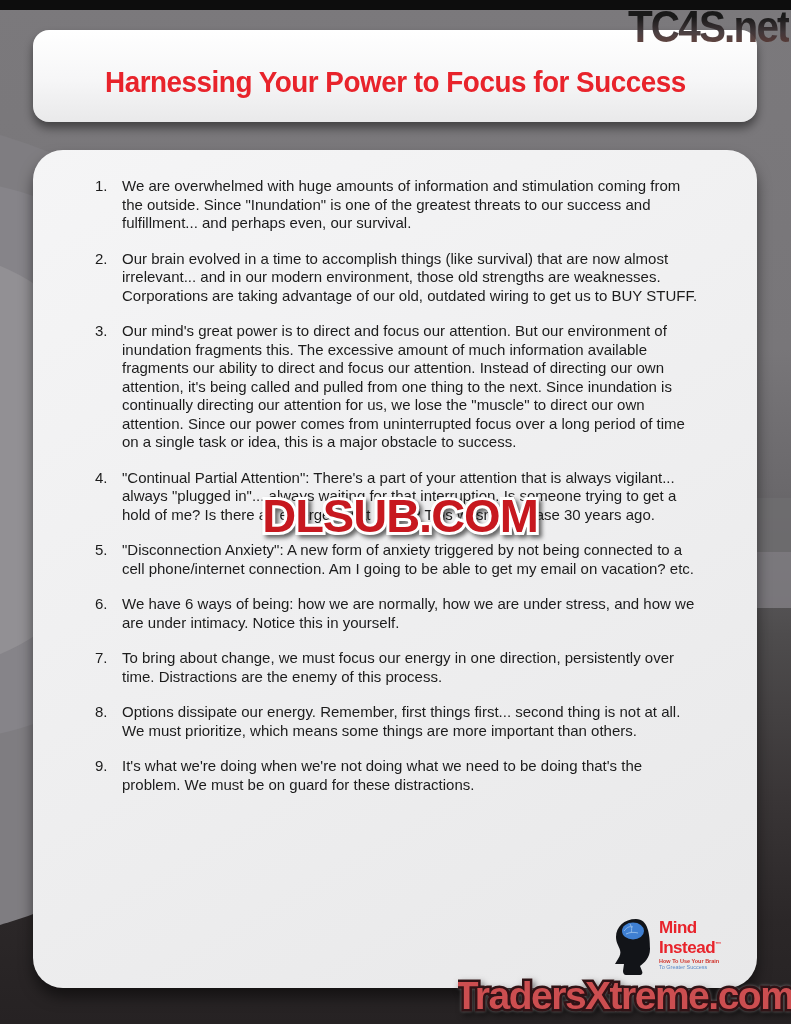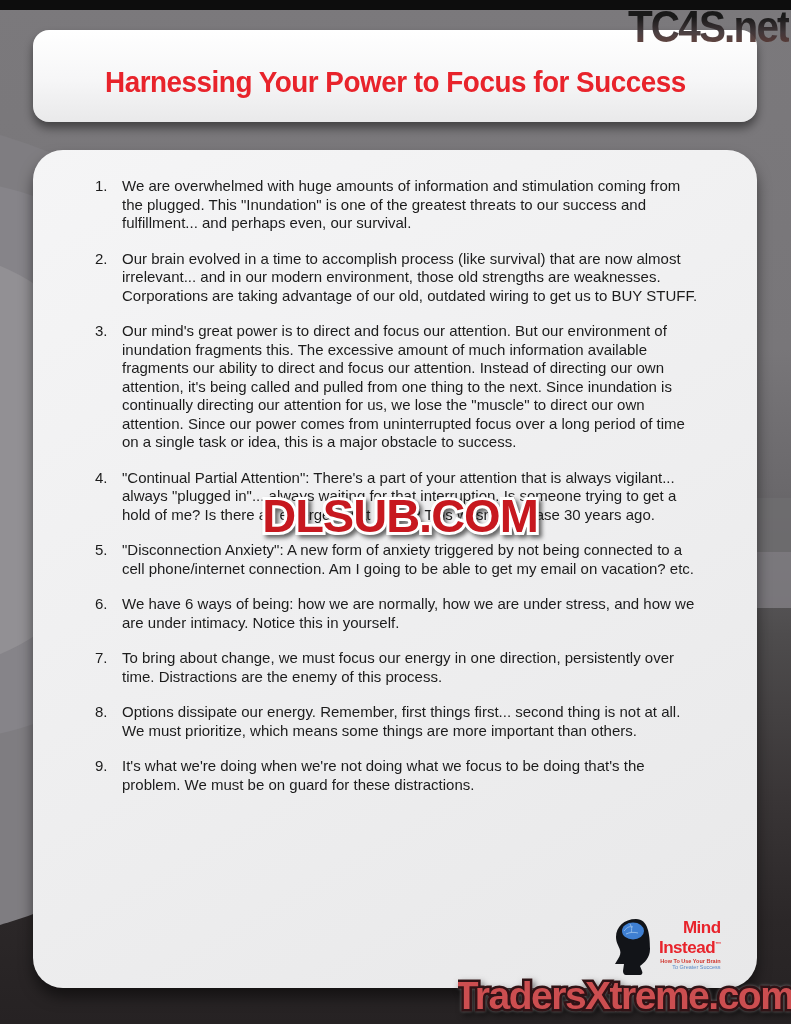--- a/index.html
+++ b/index.html
@@ -69,21 +69,21 @@
   .dlsub text{
     font-family:"Liberation Sans", sans-serif;
     font-size:47px;font-weight:bold;letter-spacing:-1px;
     fill:#c7181f;stroke:#ffffff;stroke-width:6;paint-order:stroke fill;
   }
   .dlsub{filter:drop-shadow(3px 3px 2px rgba(25,25,25,.65));}
 
   
   .mind-logo{position:absolute;left:612px;top:918px;width:150px;height:62px;display:flex;}
   .mind-head{flex:none;margin-right:5px;}
-  .mind-text{display:flex;flex-direction:column;padding-top:2px;align-items:flex-end;}
+  .mind-text{display:flex;flex-direction:column;padding-top:2px;}
   .mind-name{font-size:17px;line-height:16px;font-weight:bold;color:#e8232b;letter-spacing:-.5px;}
   .mind-tm{font-size:6px;vertical-align:super;color:#e8232b;}
   .mind-tag1{font-size:5.5px;color:#d0342c;margin-top:2px;font-weight:bold;}
   .mind-tag2{font-size:5.5px;color:#5b8bc9;}
 
   
   .traders{position:absolute;left:458px;top:966px;width:333px;height:58px;}
   .traders text{
     font-family:"Liberation Sans", sans-serif;
     font-size:39px;font-weight:bold;letter-spacing:-1.5px;
@@ -106,25 +106,25 @@
   <div class="title-card">
     <h1>Harnessing Your Power to Focus for Success</h1>
   </div>
 
   <div class="tc4s">TC4S.net</div>
 
   <div class="content-card">
     <ol class="list">
       <li>
           <span class="num">1.</span>
-          <span class="txt">We are overwhelmed with huge amounts of information and stimulation coming from the plugged. This "Inundation" is one of the greatest threats to our success and fulfillment... and perhaps even, our survival.</span>
+          <span class="txt">We are overwhelmed with huge amounts of information and stimulation coming from the outside. Since "Inundation" is one of the greatest threats to our success and fulfillment... and perhaps even, our survival.</span>
         </li>
       <li>
           <span class="num">2.</span>
-          <span class="txt">Our brain evolved in a time to accomplish process (like survival) that are now almost irrelevant... and in our modern environment, those old strengths are weaknesses. Corporations are taking advantage of our old, outdated wiring to get us to BUY STUFF.</span>
+          <span class="txt">Our brain evolved in a time to accomplish things (like survival) that are now almost irrelevant... and in our modern environment, those old strengths are weaknesses. Corporations are taking advantage of our old, outdated wiring to get us to BUY STUFF.</span>
         </li>
       <li>
           <span class="num">3.</span>
           <span class="txt">Our mind's great power is to direct and focus our attention. But our environment of inundation fragments this. The excessive amount of much information available fragments our ability to direct and focus our attention. Instead of directing our own attention, it's being called and pulled from one thing to the next. Since inundation is continually directing our attention for us, we lose the "muscle" to direct our own attention. Since our power comes from uninterrupted focus over a long period of time on a single task or idea, this is a major obstacle to success.</span>
         </li>
       <li>
           <span class="num">4.</span>
           <span class="txt">"Continual Partial Attention": There's a part of your attention that is always vigilant... always "plugged in"... always waiting for that interruption. Is someone trying to get a hold of me? Is there an emergency at home? This wasn't the case 30 years ago.</span>
         </li>
       <li>
@@ -138,21 +138,21 @@
       <li>
           <span class="num">7.</span>
           <span class="txt">To bring about change, we must focus our energy in one direction, persistently over time. Distractions are the enemy of this process.</span>
         </li>
       <li>
           <span class="num">8.</span>
           <span class="txt">Options dissipate our energy. Remember, first things first... second thing is not at all. We must prioritize, which means some things are more important than others.</span>
         </li>
       <li>
           <span class="num">9.</span>
-          <span class="txt">It's what we're doing when we're not doing what we focus to be doing that's the problem. We must be on guard for these distractions.</span>
+          <span class="txt">It's what we're doing when we're not doing what we need to be doing that's the problem. We must be on guard for these distractions.</span>
         </li>
     </ol>
   </div>
 
   <svg class="dlsub" viewBox="0 0 334 68">
     <text x="167" y="49" text-anchor="middle">DLSUB.COM</text>
   </svg>
 
   <div class="mind-logo">
     <svg class="mind-head" width="42" height="58" viewBox="0 0 42 58">

